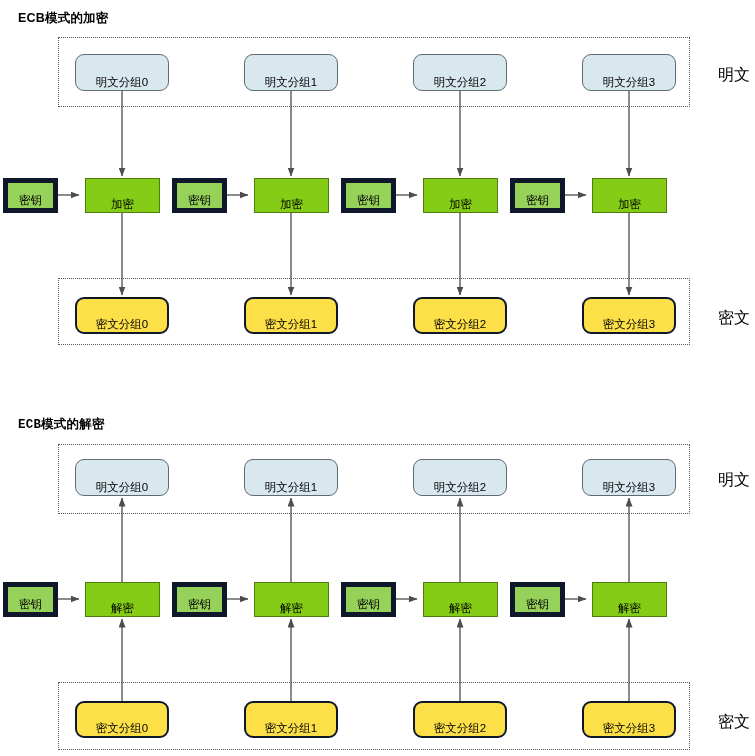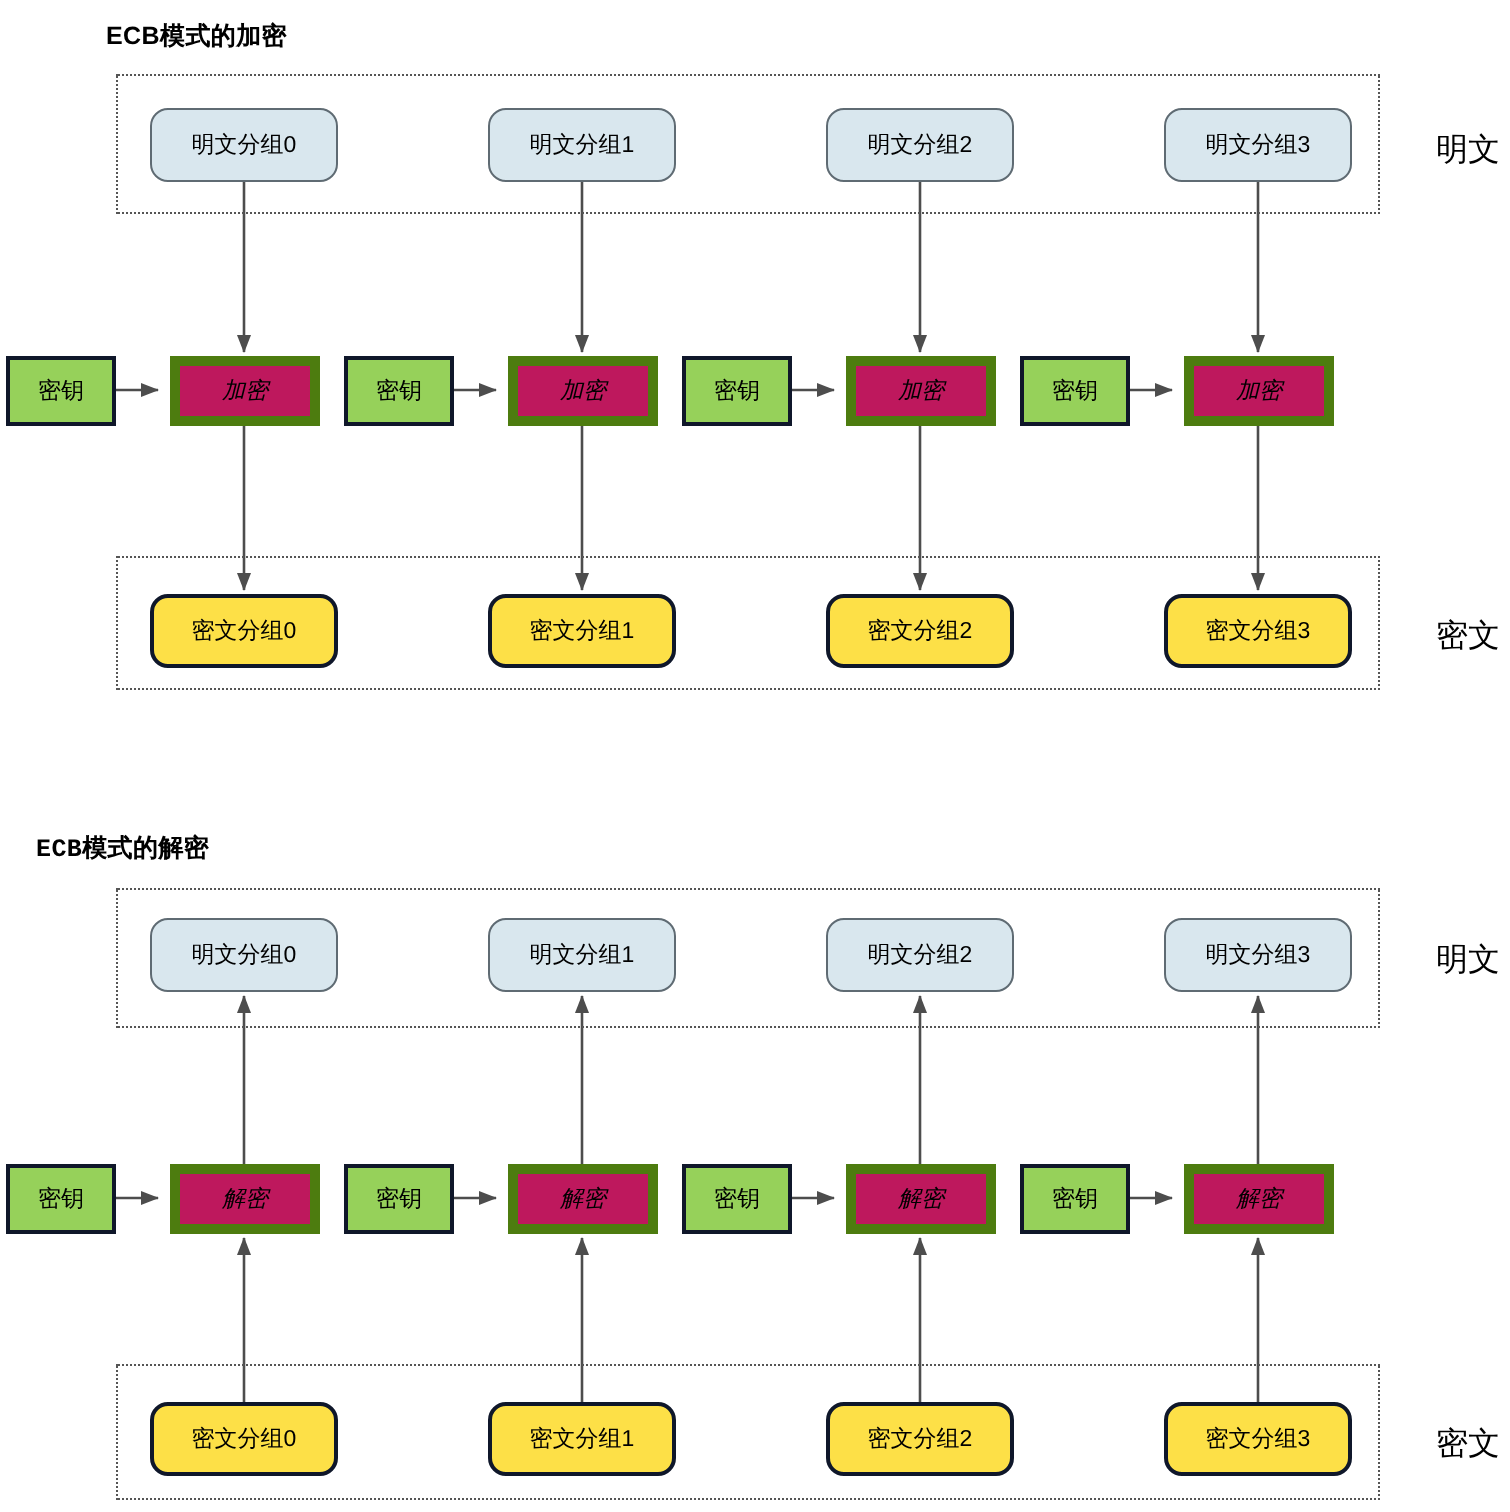--- a/index.html
+++ b/index.html
@@ -27,46 +27,45 @@
     position:absolute;
     border:1px dotted #555;
     box-sizing:border-box;
     background:transparent;
   }
 
   .node{
     position:absolute;
     box-sizing:border-box;
     display:flex;
-    align-items:center;
+    align-items:flex-end;
     justify-content:center;
     font-size:11.5px;
     white-space:nowrap;
     color:#000;
   }
   .node-plain{
     background:#d9e7ee;
     border:1px solid #5f6b73;
     border-radius:9px;
   }
   .node-cipher{
     background:#fde047;
     border:2px solid #0f172a;
     border-radius:9px;
   }
   .node-key{
     background:#96d15a;
-    border:2px solid #0f172a;
+    border:5px solid #0f172a;
     border-radius:0;
   }
   .node-op{
-    background:#be185d;
-    border:5px solid #4d7c0f;
+    background:#84cc16;
+    border:1px solid #4d7c0f;
     border-radius:0;
-    font-style:italic;
   }
 
   .side-label{
     position:absolute;
     font-size:16px;
     color:#000;
     white-space:nowrap;
   }
 </style>
 </head>
@@ -117,21 +116,21 @@
     </g>
 
     <g>
       <line x1="122" y1="701" x2="122" y2="619" stroke="#4d4d4d" stroke-width="1.3" marker-end="url(#arrowhead)"></line>
       <line x1="291" y1="701" x2="291" y2="619" stroke="#4d4d4d" stroke-width="1.3" marker-end="url(#arrowhead)"></line>
       <line x1="460" y1="701" x2="460" y2="619" stroke="#4d4d4d" stroke-width="1.3" marker-end="url(#arrowhead)"></line>
       <line x1="629" y1="701" x2="629" y2="619" stroke="#4d4d4d" stroke-width="1.3" marker-end="url(#arrowhead)"></line>
     </g>
   </svg>
 
-  <div class="title" style="left:18px;top:10px;margin-left:35px;">ECB模式的加密</div>
+  <div class="title" style="left:18px;top:10px;">ECB模式的加密</div>
 
   <div class="group-box" style="left:58px;top:37px;width:632px;height:70px;"></div>
 
   <div class="node node-plain" style="left:75px;top:54px;width:94px;height:37px;">
     <span>明文分组0</span>
   </div>
   <div class="node node-plain" style="left:244px;top:54px;width:94px;height:37px;">
     <span>明文分组1</span>
   </div>
   <div class="node node-plain" style="left:413px;top:54px;width:94px;height:37px;">

